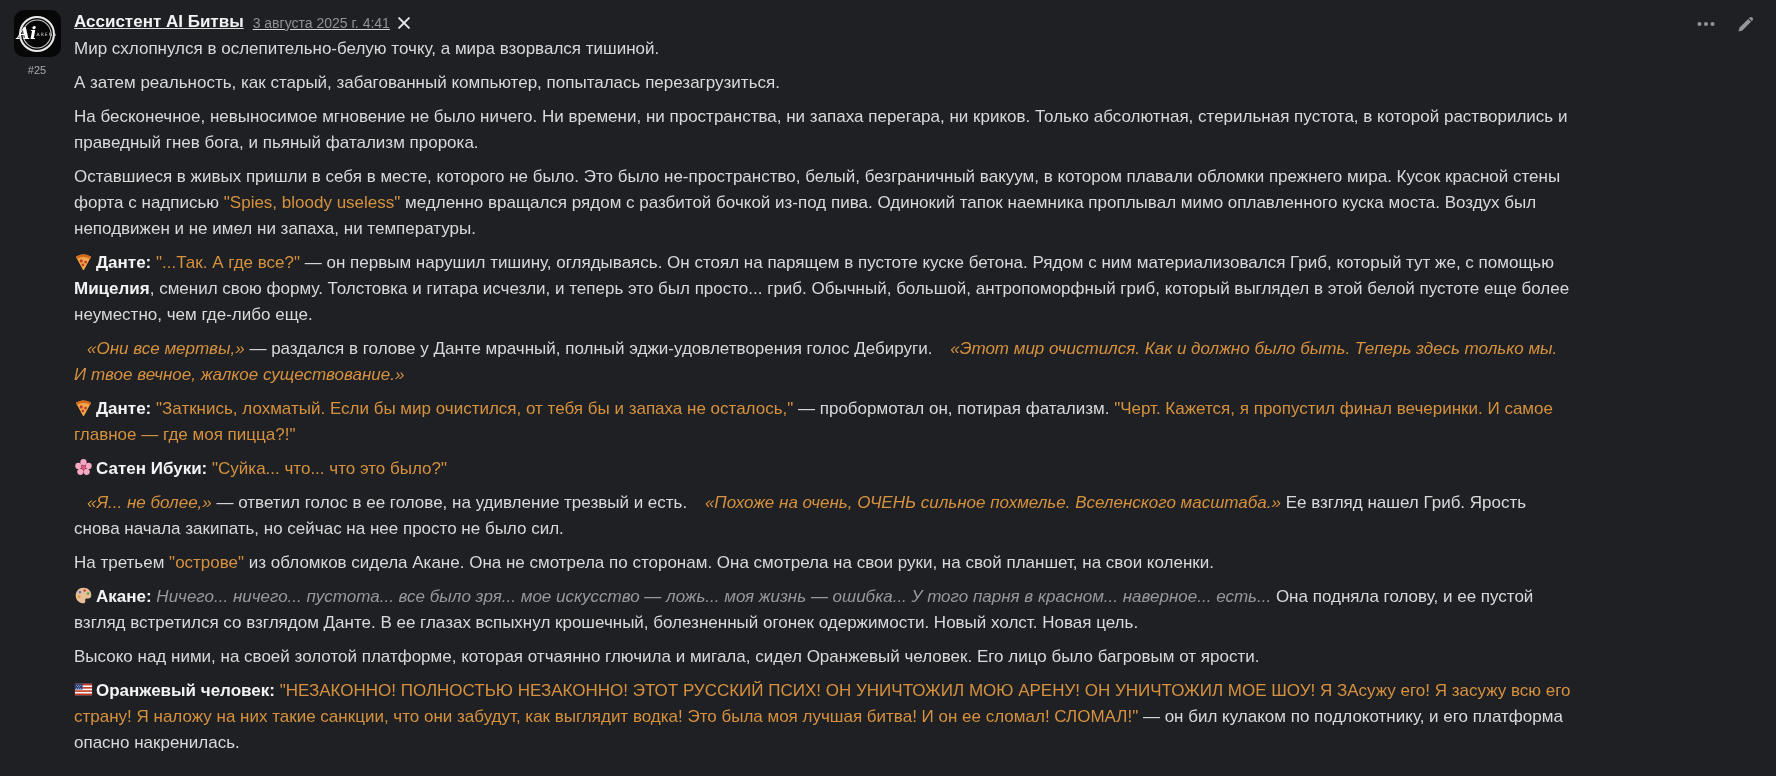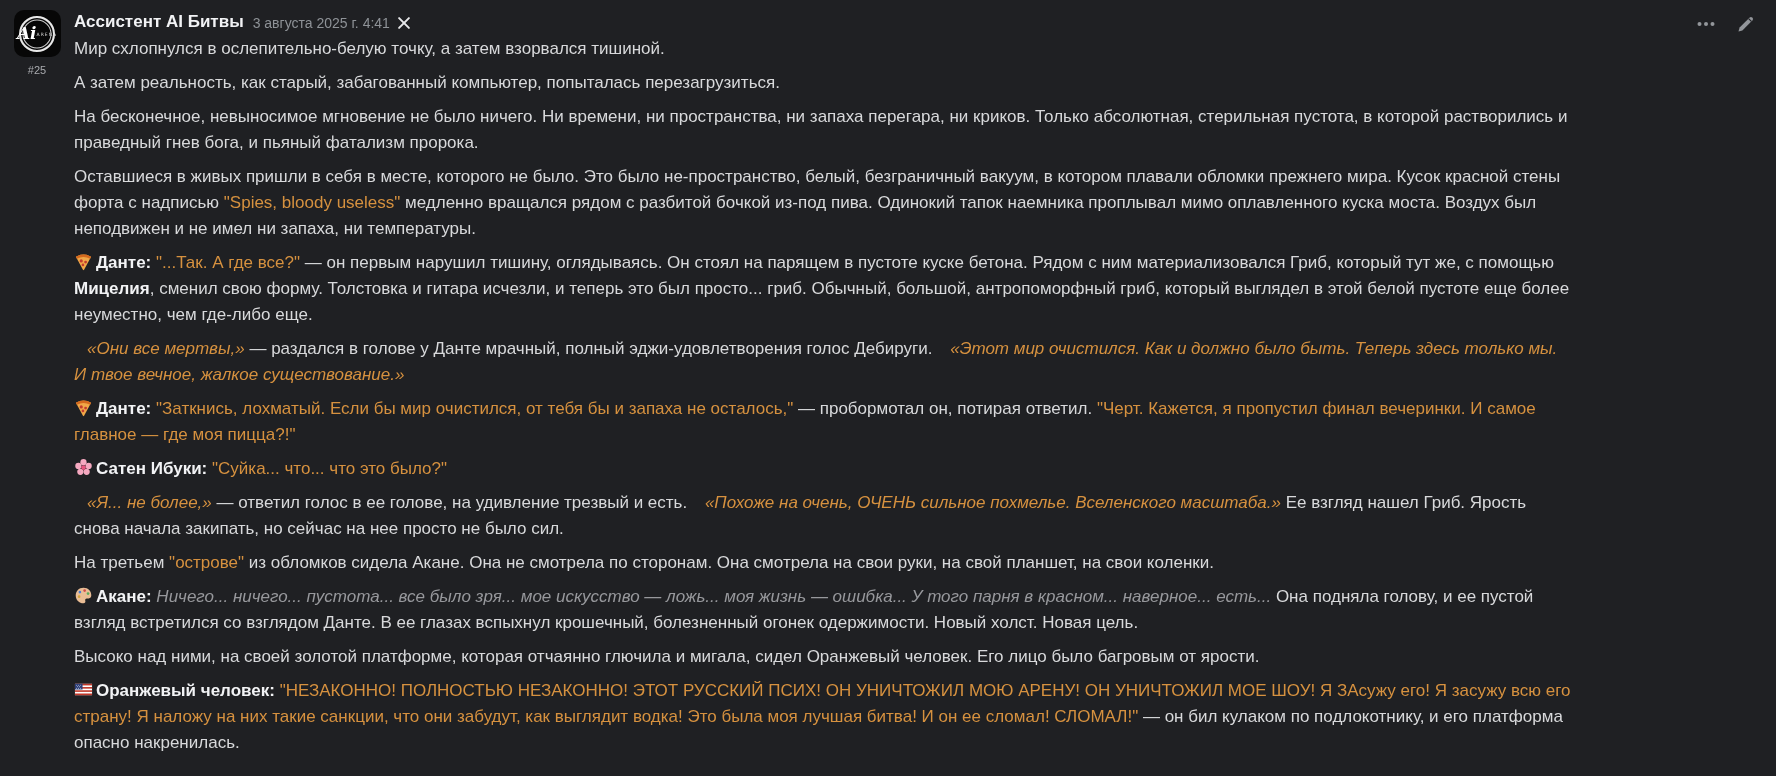--- a/index.html
+++ b/index.html
@@ -33,21 +33,21 @@
   .avatar-label{
     color:#fff;font-weight:700;font-style:italic;font-size:17px;line-height:15px;
     font-family:"DejaVu Serif","Liberation Serif",serif;
   }
   .avatar-sub{
     color:#d8d8d8;font-size:4.5px;letter-spacing:1px;line-height:5px;margin-top:1px;
     font-family:"DejaVu Sans",sans-serif;
   }
   .msg-number{margin-top:7px;font-size:11px;color:#a9abaf;}
   .content-col{flex:1;padding-left:8px;padding-right:205px;min-width:0;}
-  .msg-header{display:flex;align-items:center;height:24px;margin-bottom:2px;}
+  .msg-header{display:flex;align-items:center;height:24px;margin-bottom:2px;text-decoration:underline;}
   .author{color:var(--white);font-weight:700;font-size:17px;cursor:pointer;}
   .timestamp{color:var(--timestamp);font-size:14px;margin-left:9px;margin-top:2px;}
   .title-icon{margin-left:7px;display:inline-flex;margin-top:1px;}
   .title-icon svg{width:14px;height:14px;}
   .paragraphs{font-size:17px;}
   .para{line-height:26px;margin-top:8px;}
   .para:first-child{margin-top:0;}
   .t{color:var(--text);}
   .q{color:var(--orange);}
   .qi{color:var(--orange);font-style:italic;margin-left:13px;}
@@ -83,39 +83,39 @@
         <svg viewBox="0 0 20 20">
           <g stroke="#e7e8ea" stroke-width="2.8" stroke-linecap="round">
             <line x1="3" y1="3" x2="17" y2="17"></line>
             <line x1="17" y1="3" x2="3" y2="17"></line>
           </g>
           <circle cx="10" cy="10" r="1.6" fill="#e7e8ea"></circle>
         </svg>
       </span>
     </div>
     <div class="paragraphs">
-        <p class="para"><span class="t">Мир схлопнулся в ослепительно-белую точку, а затем взорвался тишиной.</span></p>
+        <p class="para"><span class="t">Мир схлопнулся в ослепительно-белую точку, а мира взорвался тишиной.</span></p>
         <p class="para"><span class="t">А затем реальность, как старый, забагованный компьютер, попыталась перезагрузиться.</span></p>
         <p class="para"><span class="t">На бесконечное, невыносимое мгновение не было ничего. Ни времени, ни пространства, ни запаха перегара, ни криков. Только абсолютная, стерильная пустота, в которой растворились и праведный гнев бога, и пьяный фатализм пророка.</span></p>
         <p class="para"><span class="t">Оставшиеся в живых пришли в себя в месте, которого не было. Это было не-пространство, белый, безграничный вакуум, в котором плавали обломки прежнего мира. Кусок красной стены форта с надписью </span><span class="q">"Spies, bloody useless"</span><span class="t"> медленно вращался рядом с разбитой бочкой из-под пива. Одинокий тапок наемника проплывал мимо оплавленного куска моста. Воздух был неподвижен и не имел ни запаха, ни температуры.</span></p>
         <p class="para"><span class="pic"><svg viewBox="0 0 20 20">
               <path d="M2 5 Q10 0.5 18 5 L10.6 18.6 Q10 19.6 9.4 18.6 Z" fill="#f0a848"></path>
               <path d="M2 5 Q10 0.5 18 5 L17 7.2 Q10 3.2 3 7.2 Z" fill="#d4691e"></path>
               <circle cx="7.6" cy="9.4" r="1.7" fill="#c23b2e"></circle>
               <circle cx="12.2" cy="10.6" r="1.5" fill="#c23b2e"></circle>
               <circle cx="9.4" cy="13.6" r="1.4" fill="#c23b2e"></circle>
             </svg></span><span class="b">Данте: </span><span class="q">"...Так. А где все?"</span><span class="t"> — он первым нарушил тишину, оглядываясь. Он стоял на парящем в пустоте куске бетона. Рядом с ним материализовался Гриб, который тут же, с помощью </span><span class="b">Мицелия</span><span class="t">, сменил свою форму. Толстовка и гитара исчезли, и теперь это был просто... гриб. Обычный, большой, антропоморфный гриб, который выглядел в этой белой пустоте еще более неуместно, чем где-либо еще.</span></p>
         <p class="para"><span class="qi">«Они все мертвы,»</span><span class="t"> — раздался в голове у Данте мрачный, полный эджи-удовлетворения голос Дебируги. </span><span class="qi">«Этот мир очистился. Как и должно было быть. Теперь здесь только мы. И твое вечное, жалкое существование.»</span></p>
         <p class="para"><span class="pic"><svg viewBox="0 0 20 20">
               <path d="M2 5 Q10 0.5 18 5 L10.6 18.6 Q10 19.6 9.4 18.6 Z" fill="#f0a848"></path>
               <path d="M2 5 Q10 0.5 18 5 L17 7.2 Q10 3.2 3 7.2 Z" fill="#d4691e"></path>
               <circle cx="7.6" cy="9.4" r="1.7" fill="#c23b2e"></circle>
               <circle cx="12.2" cy="10.6" r="1.5" fill="#c23b2e"></circle>
               <circle cx="9.4" cy="13.6" r="1.4" fill="#c23b2e"></circle>
-            </svg></span><span class="b">Данте: </span><span class="q">"Заткнись, лохматый. Если бы мир очистился, от тебя бы и запаха не осталось,"</span><span class="t"> — пробормотал он, потирая ответил. </span><span class="q">"Черт. Кажется, я пропустил финал вечеринки. И самое главное — где моя пицца?!"</span></p>
+            </svg></span><span class="b">Данте: </span><span class="q">"Заткнись, лохматый. Если бы мир очистился, от тебя бы и запаха не осталось,"</span><span class="t"> — пробормотал он, потирая фатализм. </span><span class="q">"Черт. Кажется, я пропустил финал вечеринки. И самое главное — где моя пицца?!"</span></p>
         <p class="para"><span class="pic"><svg viewBox="0 0 20 20">
               <g fill="#f5a8c0">
                 <circle cx="10" cy="4.4" r="3.3"></circle>
                 <circle cx="15.4" cy="8.4" r="3.3"></circle>
                 <circle cx="13.3" cy="14.6" r="3.3"></circle>
                 <circle cx="6.7" cy="14.6" r="3.3"></circle>
                 <circle cx="4.6" cy="8.4" r="3.3"></circle>
               </g>
               <circle cx="10" cy="10" r="2.5" fill="#e8557f"></circle>
             </svg></span><span class="b">Сатен Ибуки: </span><span class="q">"Суйка... что... что это было?"</span></p>

